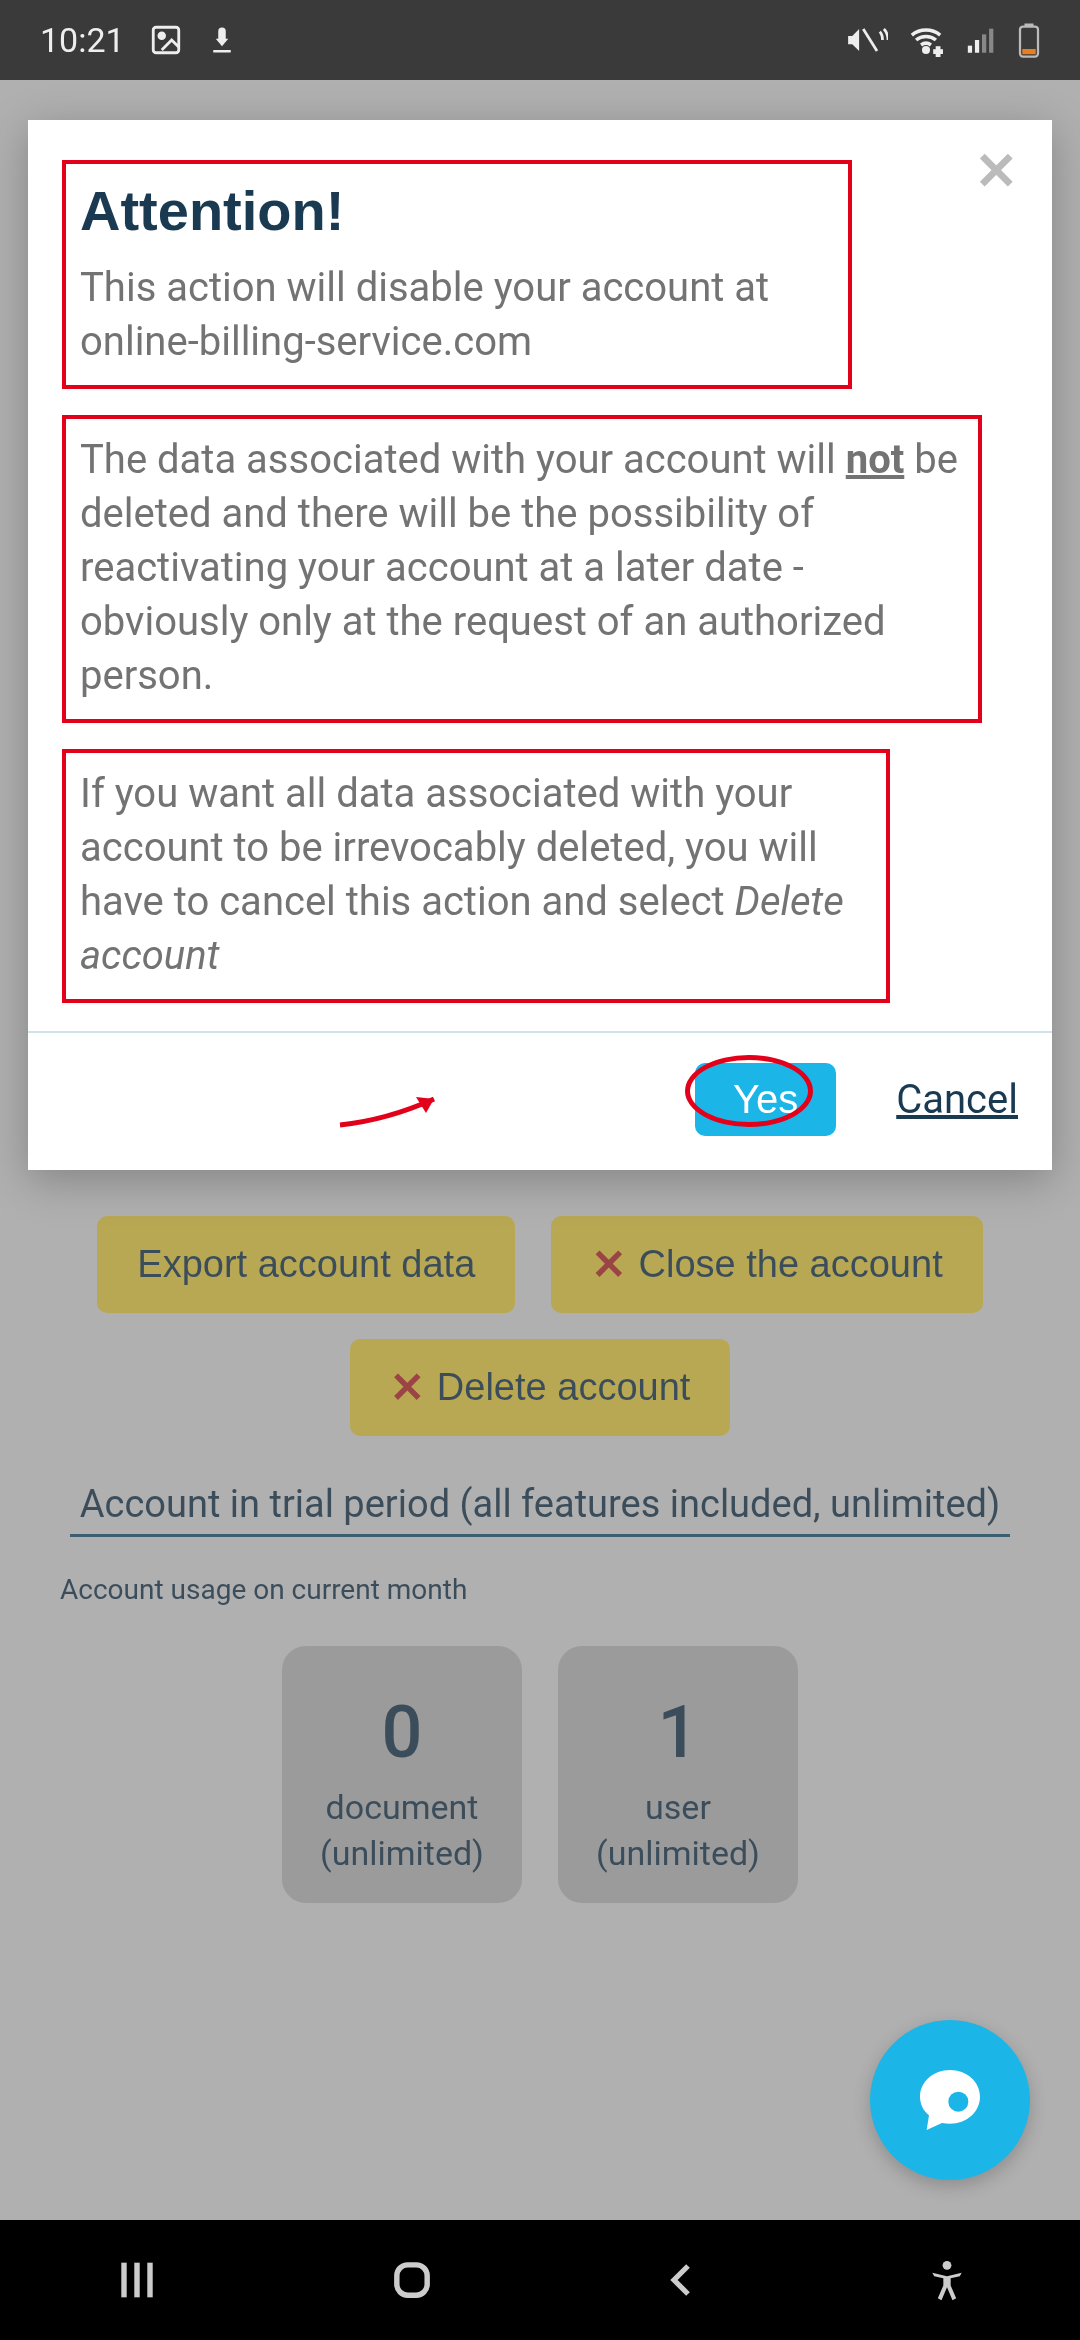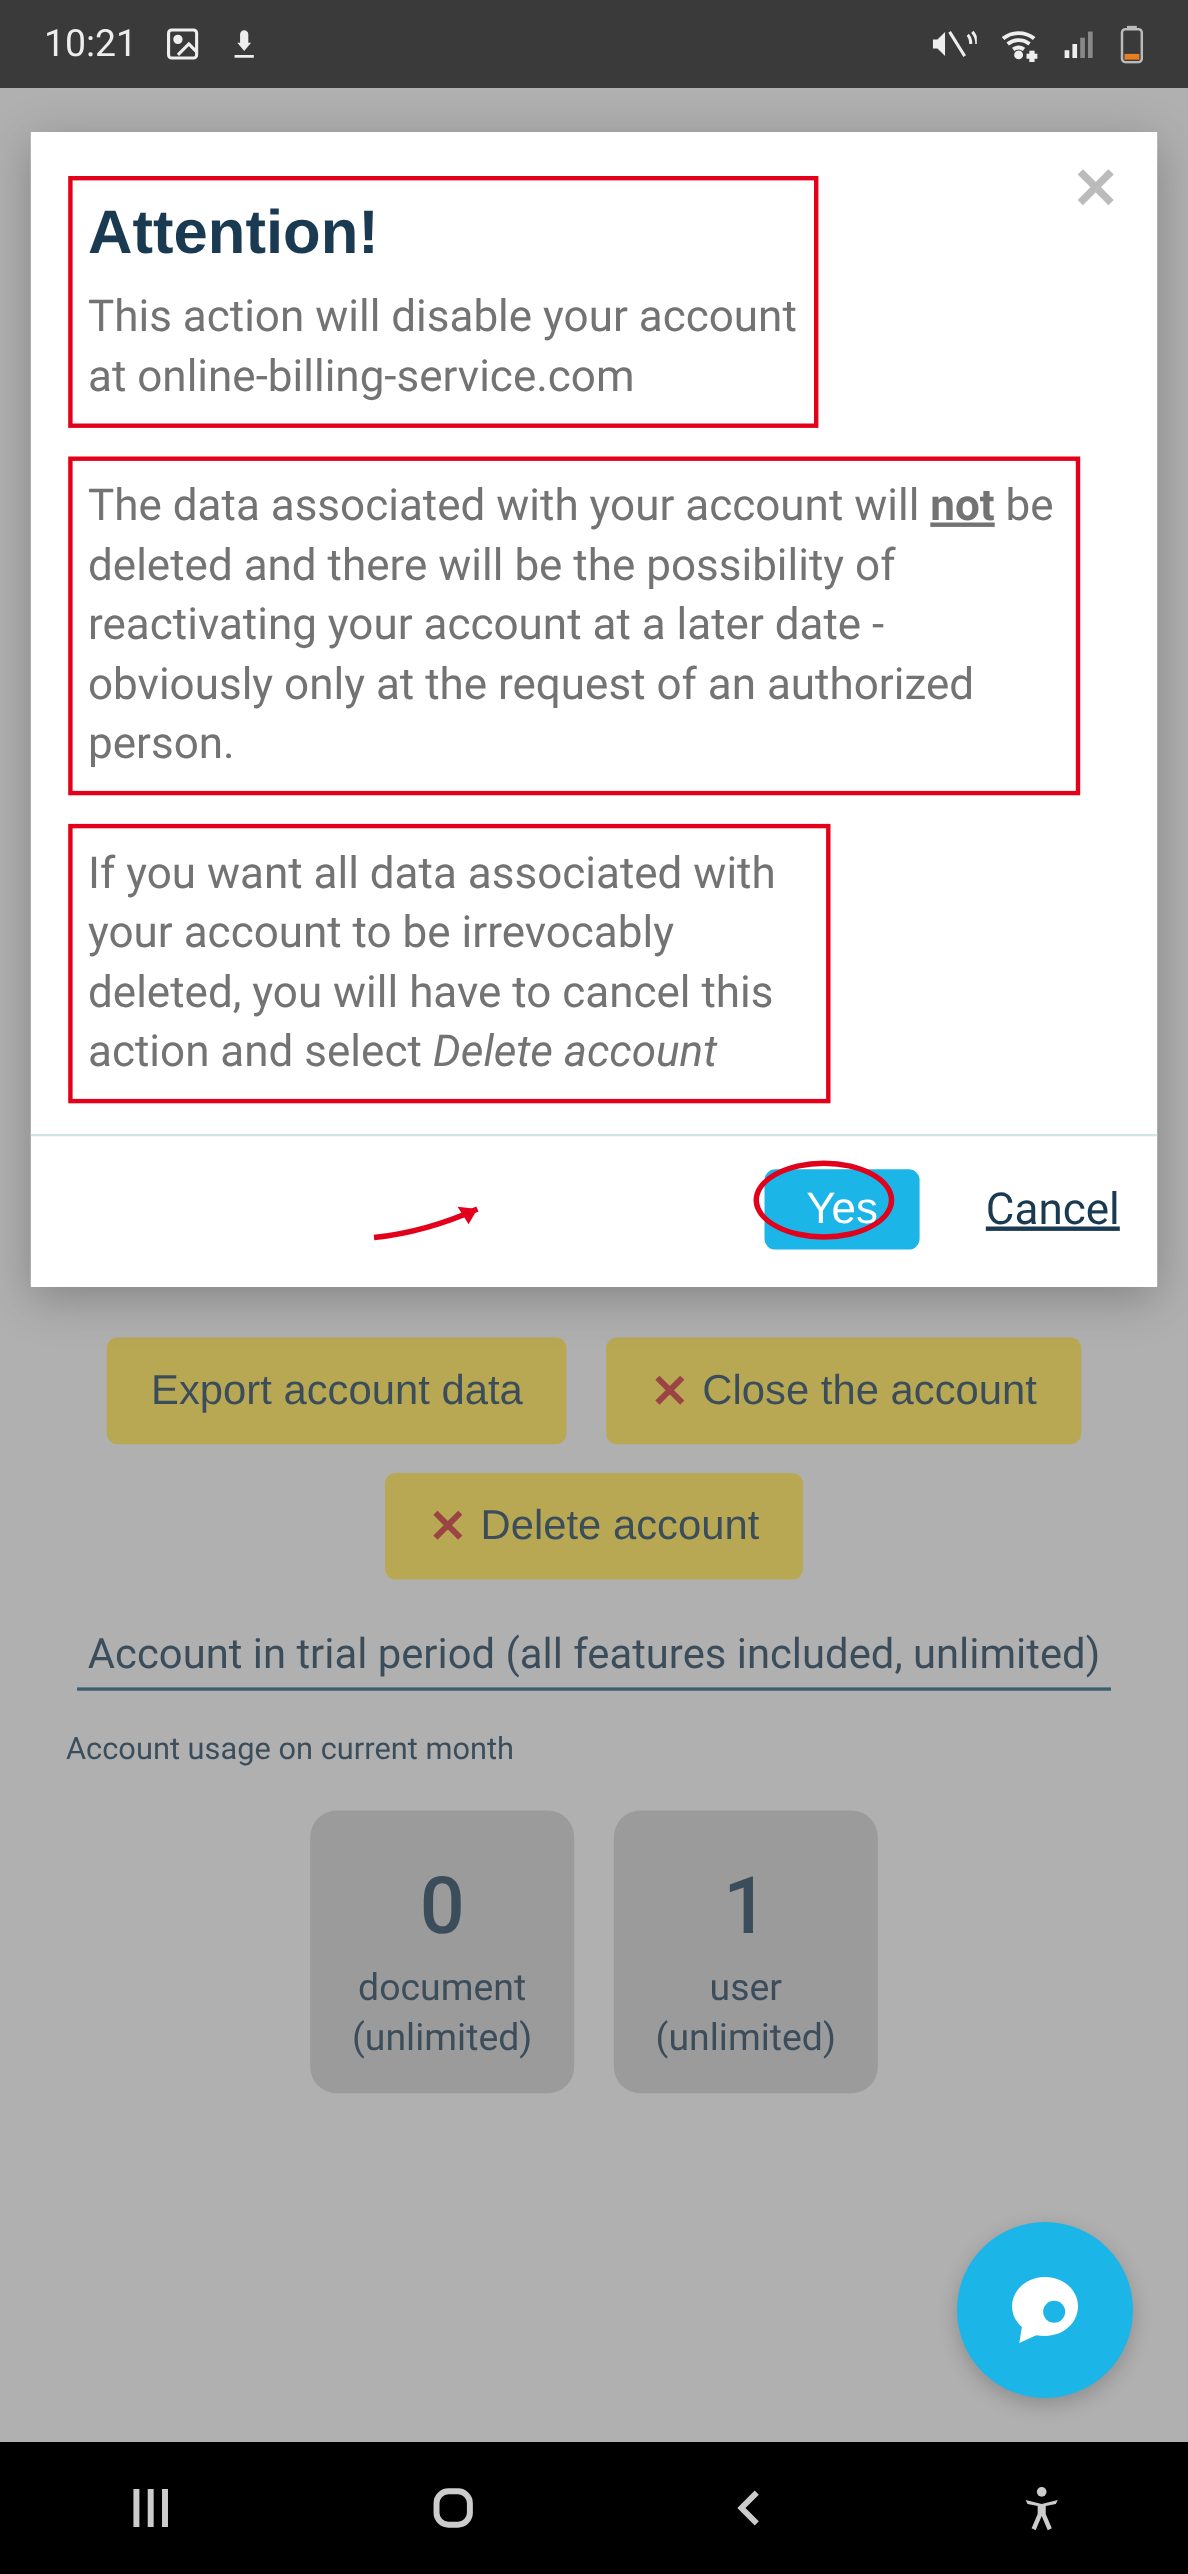--- a/index.html
+++ b/index.html
@@ -175,32 +175,32 @@
       <div class="stat-sub">(unlimited)</div>
     </div>
   </div>
 </div>
 
 <div class="overlay"></div>
 
 <div class="modal">
   <div class="modal-close">✕</div>
 
-  <div class="red-box" style="width:682px;">
+  <div class="red-box" style="width:790px;">
     <div class="modal-title">Attention!</div>
     <div class="modal-text">This action will disable your account at online-billing-service.com</div>
   </div>
 
   <div class="red-box wider" style="width:920px;">
     <div class="modal-text">
       <span>The data associated with your account will </span><span class="bold">not</span><span> be deleted and there will be the possibility of reactivating your account at a later date - obviously only at the request of an authorized person.</span>
     </div>
   </div>
 
-  <div class="red-box" style="width:693px;">
+  <div class="red-box" style="width:828px;">
     <div class="modal-text">
       <span>If you want all data associated with your account to be irrevocably deleted, you will have to cancel this action and select </span><span class="ital">Delete account</span>
     </div>
   </div>
 
   <hr class="modal-sep">
 
   <div class="modal-actions">
     <span class="arrow-annot">
       <svg width="130" height="70" viewBox="0 0 130 70">

